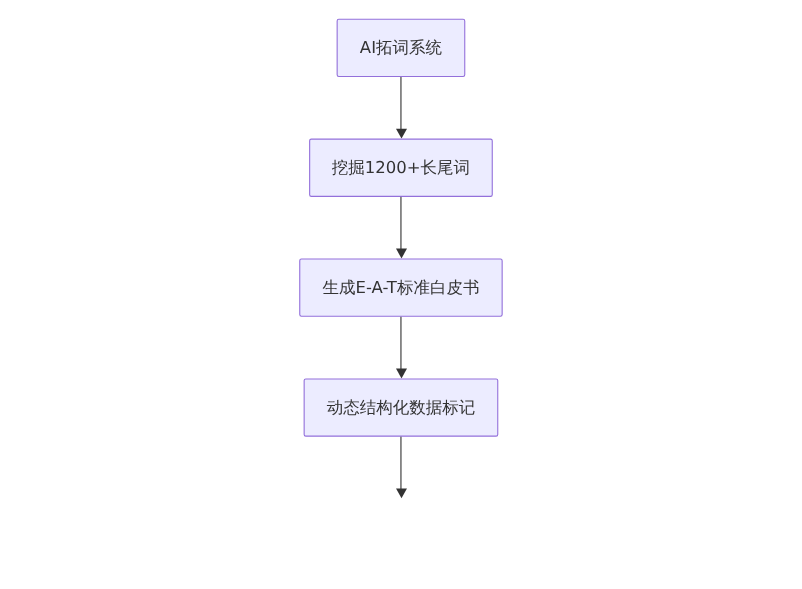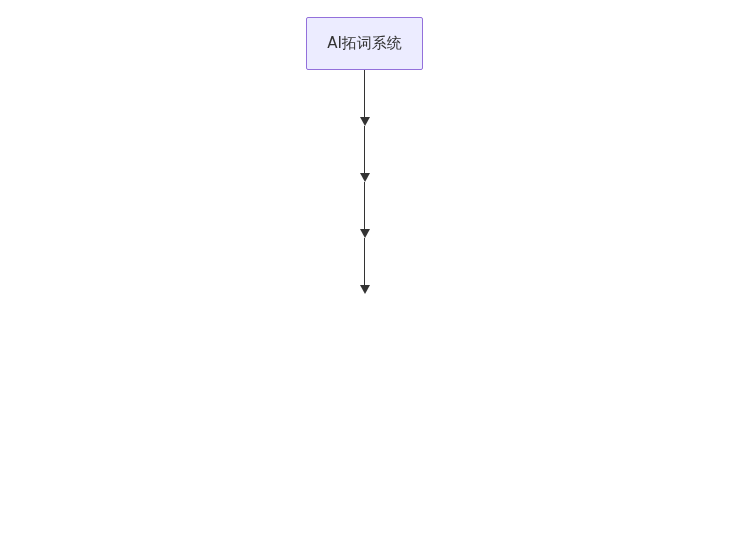--- a/index.html
+++ b/index.html
@@ -67,32 +67,41 @@
 
   <div class="node">
     <span>AI拓词系统</span>
   </div>
 
   <div class="arrow">
     <div class="arrow-line"></div>
     <div class="arrow-head"></div>
   </div>
 
+  <div class="node">
+    <span>挖掘1200+长尾词</span>
+  </div>
 
   <div class="arrow">
     <div class="arrow-line"></div>
     <div class="arrow-head"></div>
   </div>
 
+  <div class="node">
+    <span>生成E-A-T标准白皮书</span>
+  </div>
 
   <div class="arrow">
     <div class="arrow-line"></div>
     <div class="arrow-head"></div>
   </div>
 
+  <div class="node">
+    <span>动态结构化数据标记</span>
+  </div>
 
   <div class="arrow">
     <div class="arrow-line"></div>
     <div class="arrow-head"></div>
   </div>
 
 
 </div>
 
 </body></html>

